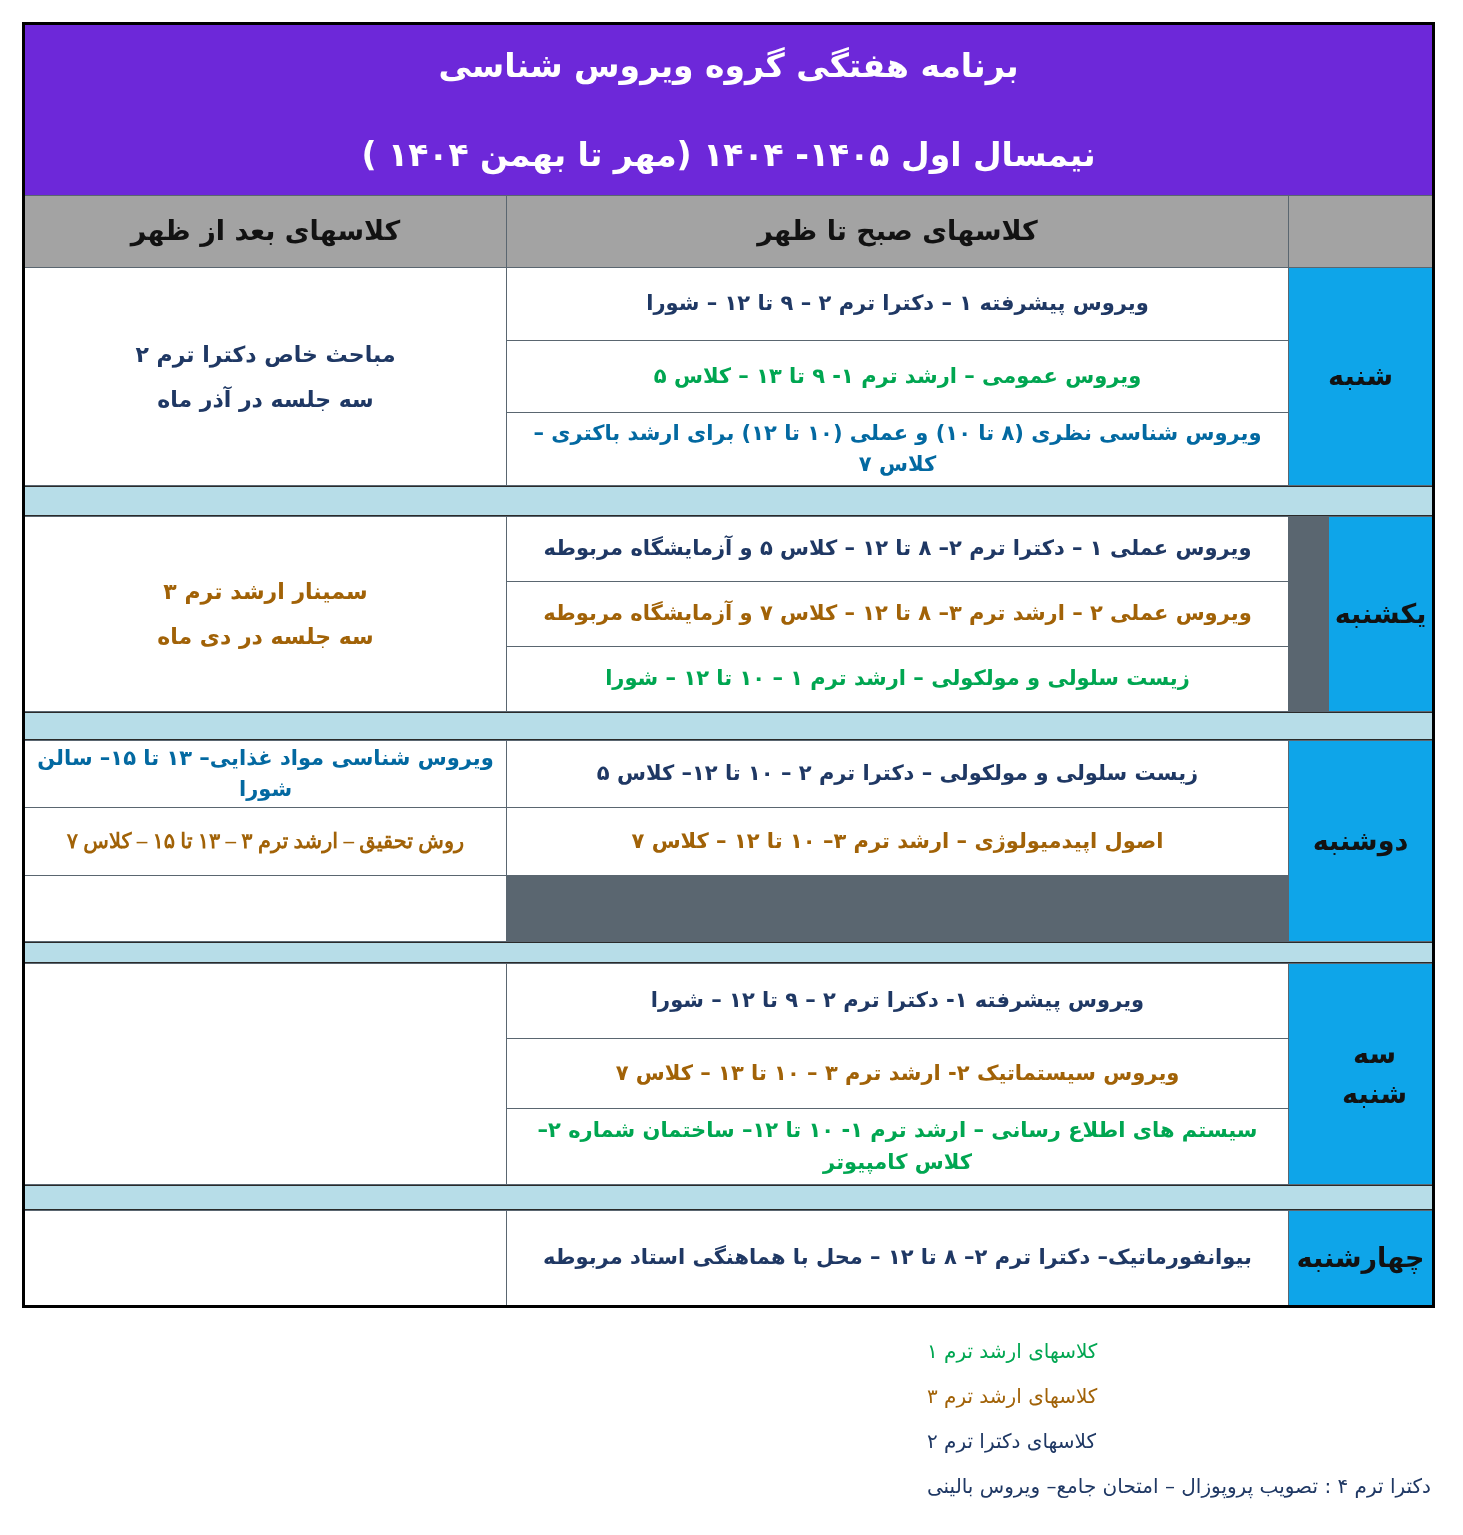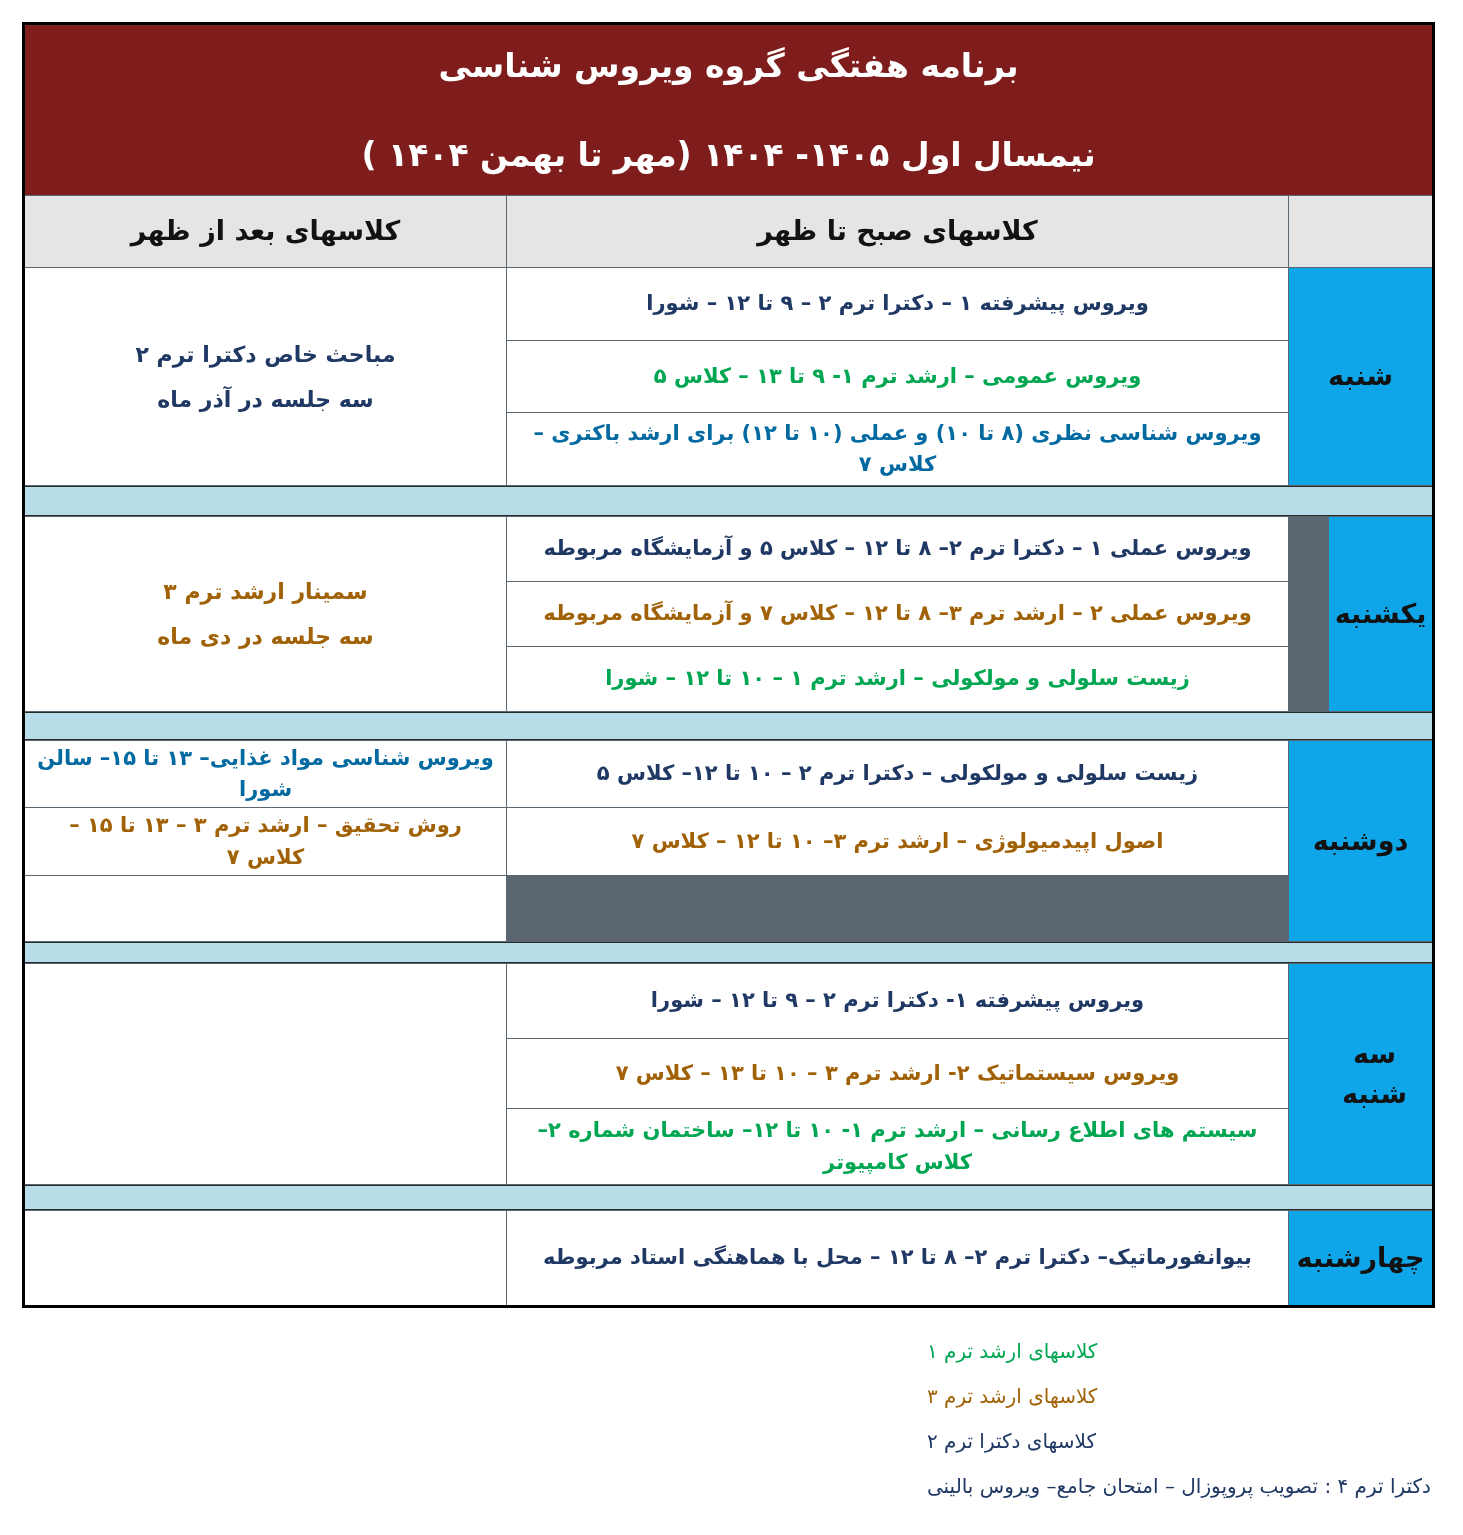--- a/index.html
+++ b/index.html
@@ -14,24 +14,24 @@
     grid-template-rows: 170px 71px 72px 71px 72px 30px 64px 64px 64px 28px 66px 67px 65px 21px 74px 69px 75px 25px 94px;
     gap: 1px;
   }
 
   .cell {
     background: #ffffff; display: flex; align-items: center; justify-content: center;
     text-align: center; font-weight: bold; font-size: 21px; line-height: 1.5;
     padding: 4px 12px; color: #1F3864;
   }
   .title-cell {
-    background: #7f1d1d; color: #ffffff; flex-direction: column;
+    background: #6d28d9; color: #ffffff; flex-direction: column;
     justify-content: center; gap: 40px; font-size: 33px; padding-top: 4px;
   }
-  .chead { background: #e5e5e5; color: #121212; font-size: 27px; }
+  .chead { background: #a3a3a3; color: #121212; font-size: 27px; }
   .day   { background: #0ea5e9; color: #121212; font-size: 27px; }
   .spacer {
     background: #B7DDE8; grid-column: 1 / -1;
     border-top: 1px solid #2a2a2a; border-bottom: 1px solid #2a2a2a;
   }
   .two-line { flex-direction: column; gap: 12px; font-size: 22px; }
 
   .t-navy   { color: #1F3864; }
   .t-green  { color: #00A651; }
   .t-red    { color: #a16207; }
@@ -76,21 +76,21 @@
     <div>سمینار ارشد ترم ۳</div>
     <div>سه جلسه در دی ماه</div>
   </div>
 
   <div class="spacer" style="grid-row: 10;"></div>
 
   <div class="cell day" style="grid-area: 11 / 1 / 14 / 2;">دوشنبه</div>
   <div class="cell t-navy" style="grid-area: 11 / 2 / 12 / 3;">زیست سلولی و مولکولی – دکترا ترم ۲ – ۱۰ تا ۱۲–  کلاس ۵</div>
   <div class="cell t-red" style="grid-area: 12 / 2 / 13 / 3;">اصول اپیدمیولوژی – ارشد ترم ۳– ۱۰ تا ۱۲ – کلاس  ۷</div>
   <div class="cell t-purple" style="grid-area: 11 / 3 / 12 / 4;">ویروس شناسی مواد غذایی– ۱۳ تا ۱۵– سالن شورا</div>
-  <div class="cell t-red" style="grid-area: 12 / 3 / 13 / 4;">روش تحقیق – ارشد ترم ۳ – ۱۳ تا ۱۵ – کلاس ۷</div>
+  <div class="cell t-red" style="grid-area: 12 / 3 / 13 / 4; font-family: Liberation Serif, serif;">روش تحقیق – ارشد ترم ۳ – ۱۳ تا ۱۵ – کلاس ۷</div>
   <div class="cell" style="grid-area: 13 / 3 / 14 / 4;"></div>
 
   <div class="spacer" style="grid-row: 14;"></div>
 
   <div class="cell day" style="grid-area: 15 / 1 / 18 / 2; padding-left: 40px;">سه شنبه</div>
   <div class="cell t-navy" style="grid-area: 15 / 2 / 16 / 3;">ویروس پیشرفته ۱- دکترا ترم ۲ – ۹ تا ۱۲ – شورا</div>
   <div class="cell t-red" style="grid-area: 16 / 2 / 17 / 3;">ویروس سیستماتیک ۲- ارشد ترم ۳ – ۱۰ تا ۱۳ – کلاس ۷</div>
   <div class="cell t-green" style="grid-area: 17 / 2 / 18 / 3;">سیستم های اطلاع رسانی – ارشد ترم ۱- ۱۰ تا ۱۲– ساختمان شماره ۲–کلاس کامپیوتر</div>
   <div class="cell" style="grid-area: 15 / 3 / 18 / 4;"></div>
 

